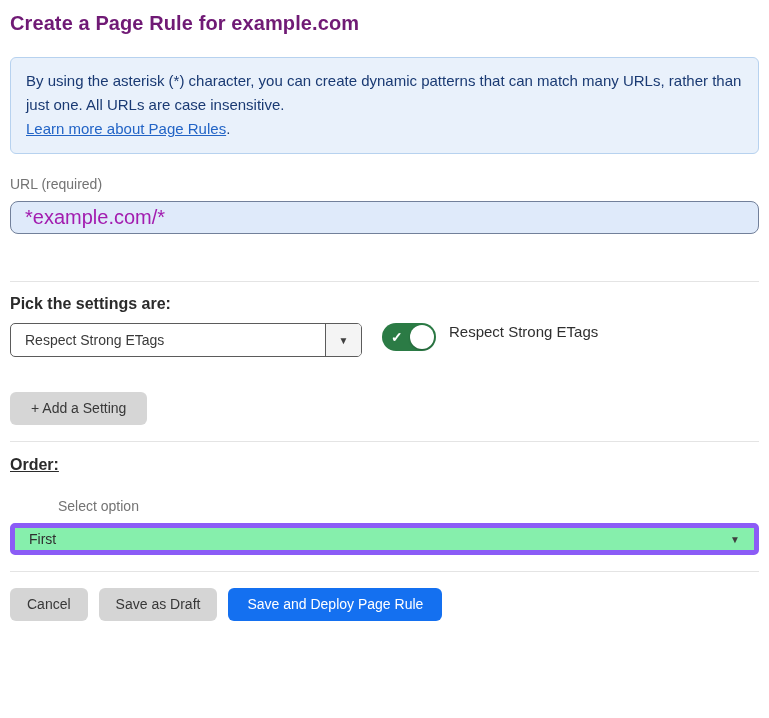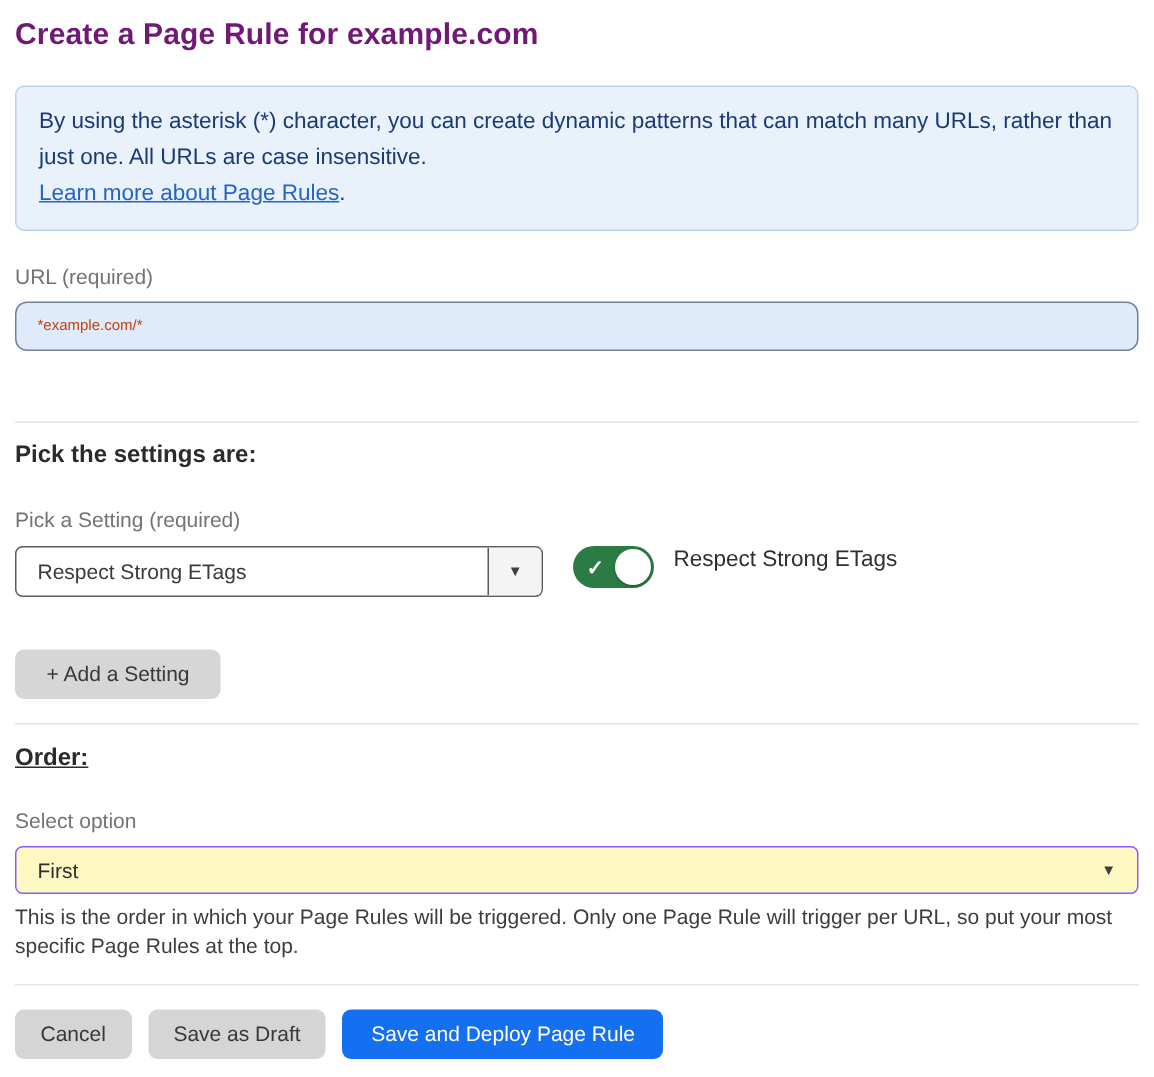--- a/index.html
+++ b/index.html
@@ -41,21 +41,21 @@
 
   .url-label { margin-top: 22px; }
   .url-input {
     margin-top: 8px;
     width: 749px; height: 33px;
     background: #dfeafa;
     border: 1px solid #72809a;
     border-radius: 8px;
     padding: 0 14px;
     font-family: "Liberation Sans", sans-serif;
-    font-size: 10px; color: #c2410c;
+    font-size: 20px; color: #a21caf;
     outline: none;
   }
 
   .divider {
     border: none; border-top: 1px solid #e4e4e4;
     margin: 0;
   }
   .divider-1 { margin-top: 47px; }
   .divider-2 { margin-top: 16px; }
   .divider-3 { margin-top: 16px; }
@@ -115,27 +115,27 @@
     display: inline-block;
     background: #d6d6d6; color: #383838;
     border: none; border-radius: 6px;
     font-family: "Liberation Sans", sans-serif;
     font-size: 14px; line-height: 17px;
     padding: 8px 21px;
     cursor: pointer;
   }
 
   .order-heading { margin-top: 13px; text-decoration: underline; }
-  .order-select-label { margin-top: 23px; }
+  .order-select-label { margin-top: 23px; margin-left: 48px; }
 
   .order-select {
     margin-top: 8px;
     width: 749px; height: 32px;
-    border: 1px solid #8b5cf6; border-radius: 5px;
-    background: #fef9c3;
+    border: 5px solid #8b5cf6; border-radius: 5px;
+    background: #86efac;
     display: flex; align-items: center; justify-content: space-between;
     padding: 0 14px;
     font-size: 14px; color: #2f2f2f;
     cursor: pointer;
   }
   .order-select .chevron { font-size: 10px; color: #3f3f3f; }
 
   .order-help {
     margin-top: 6px;
     font-size: 14px; line-height: 19px; color: #3d3d3d;
@@ -166,21 +166,20 @@
     </div>
   </div>
 
   <label class="field-label url-label">URL (required)</label>
   <input class="url-input" type="text" value="*example.com/*" style="">
 
   <hr class="divider divider-1">
 
   <h2 class="section-heading settings-heading">Pick the settings are:</h2>
 
-  <label class="field-label pick-label">Pick a Setting (required)</label>
 
   <div class="setting-row">
     <div class="setting-select">
       <div class="setting-select-value">Respect Strong ETags</div>
       <div class="setting-select-arrow">
         <span>▼</span>
       </div>
     </div>
 
     <div class="toggle">
@@ -196,21 +195,20 @@
 
   <h2 class="section-heading order-heading">Order:</h2>
 
   <label class="field-label order-select-label">Select option</label>
 
   <div class="order-select">
     <span>First</span>
     <span class="chevron">▼</span>
   </div>
 
-  <p class="order-help">This is the order in which your Page Rules will be triggered. Only one Page Rule will trigger per URL, so put your most specific Page Rules at the top.</p>
 
   <hr class="divider divider-3">
 
   <div class="footer">
     <button class="btn btn-gray">Cancel</button>
     <button class="btn btn-gray">Save as Draft</button>
     <button class="btn btn-primary">Save and Deploy Page Rule</button>
   </div>
 
 </div>

